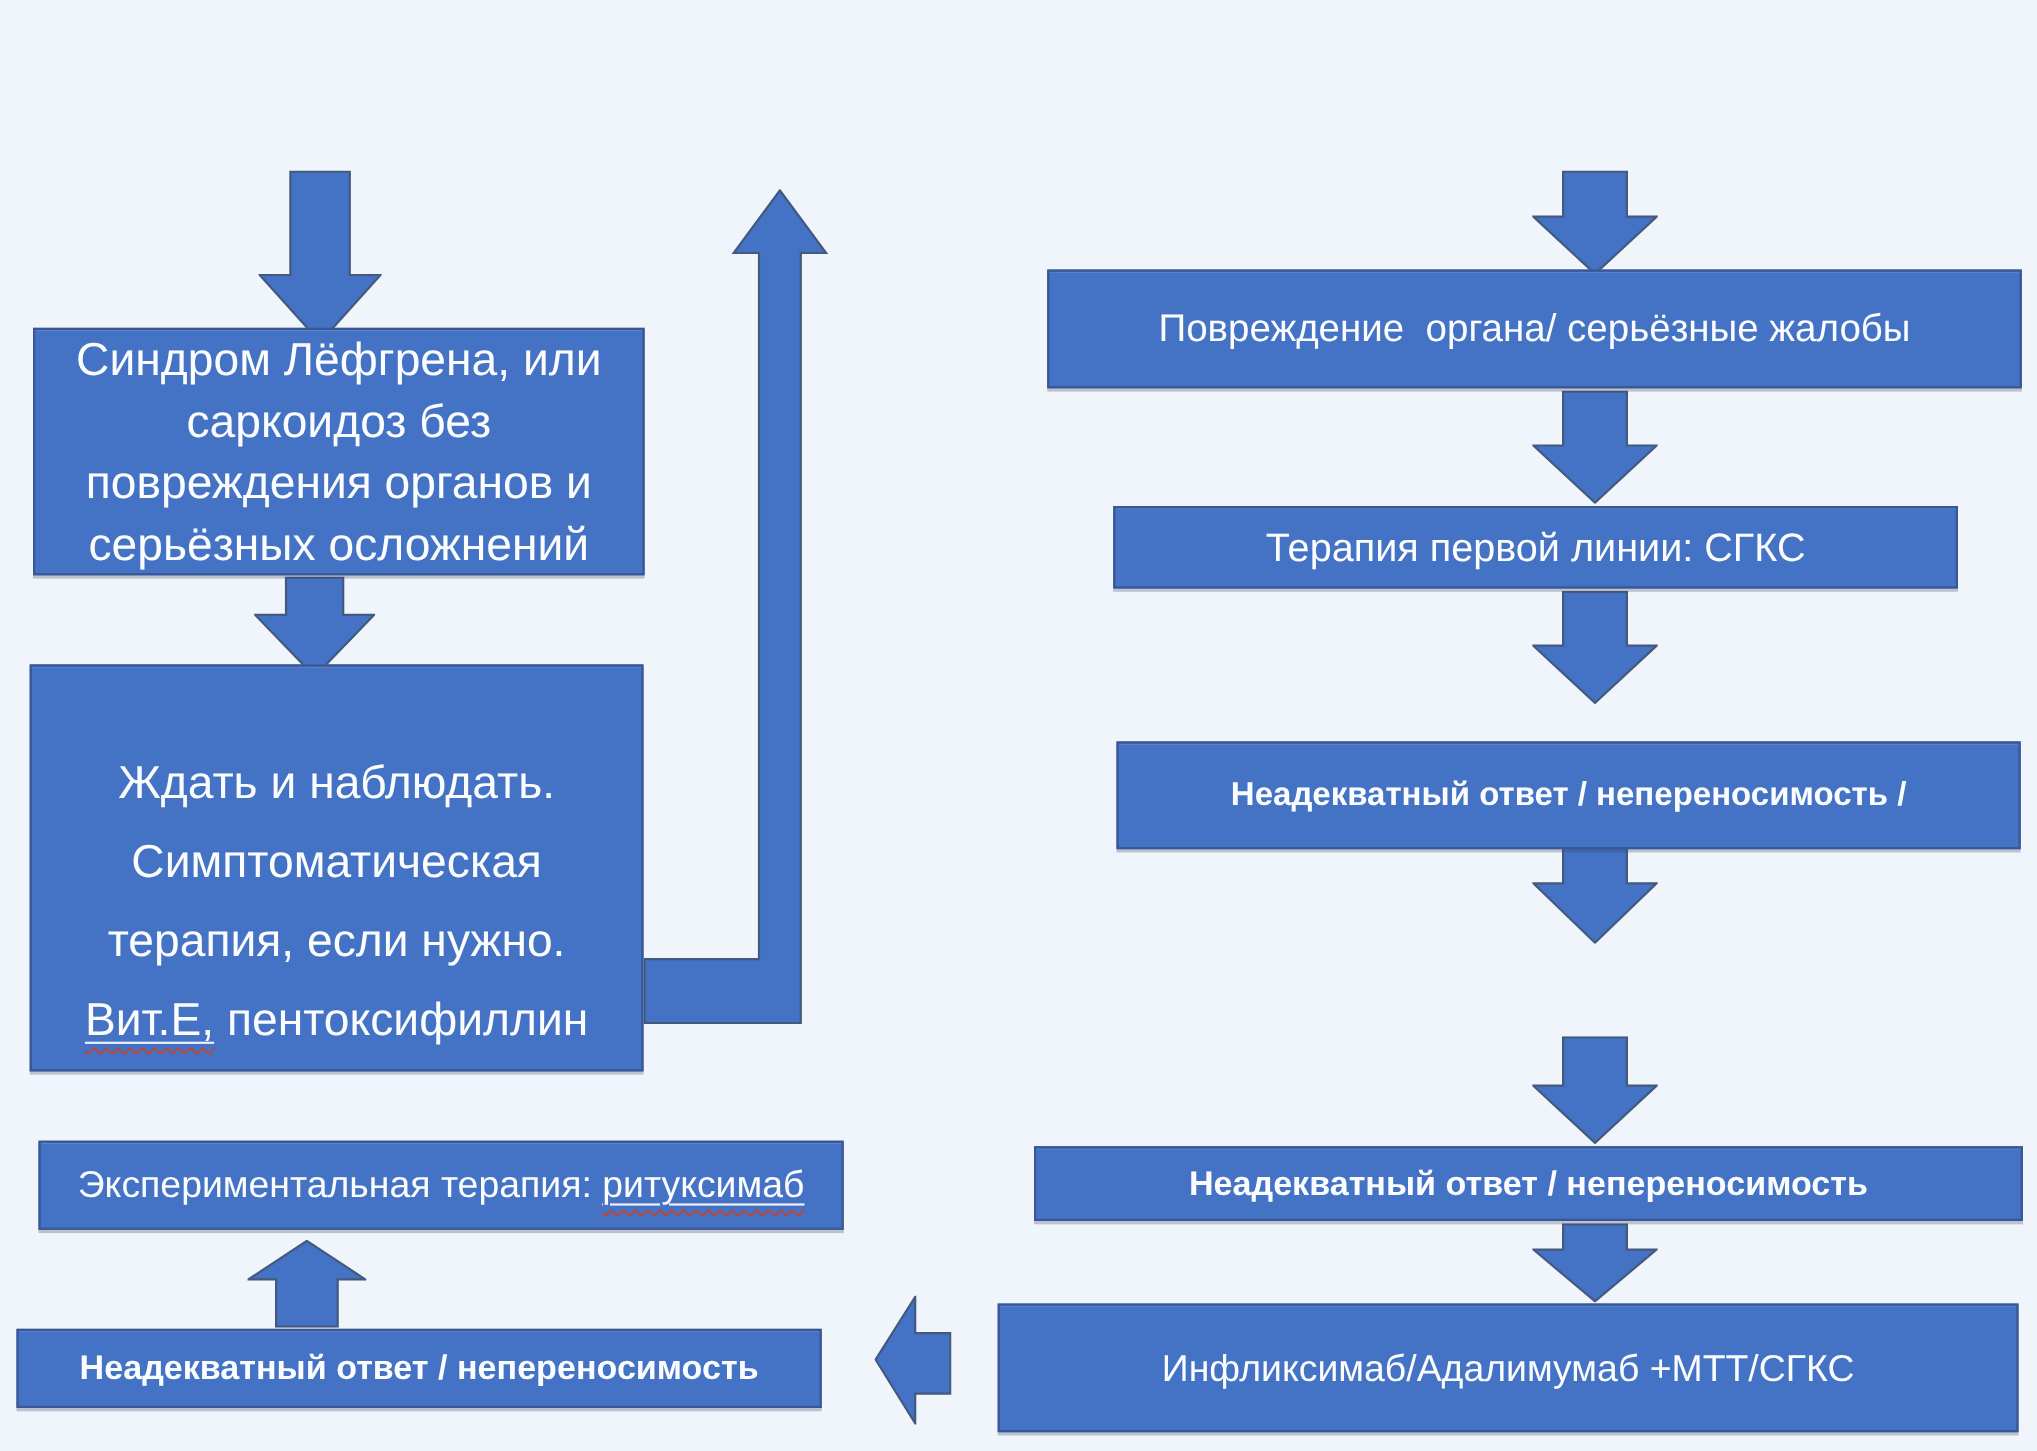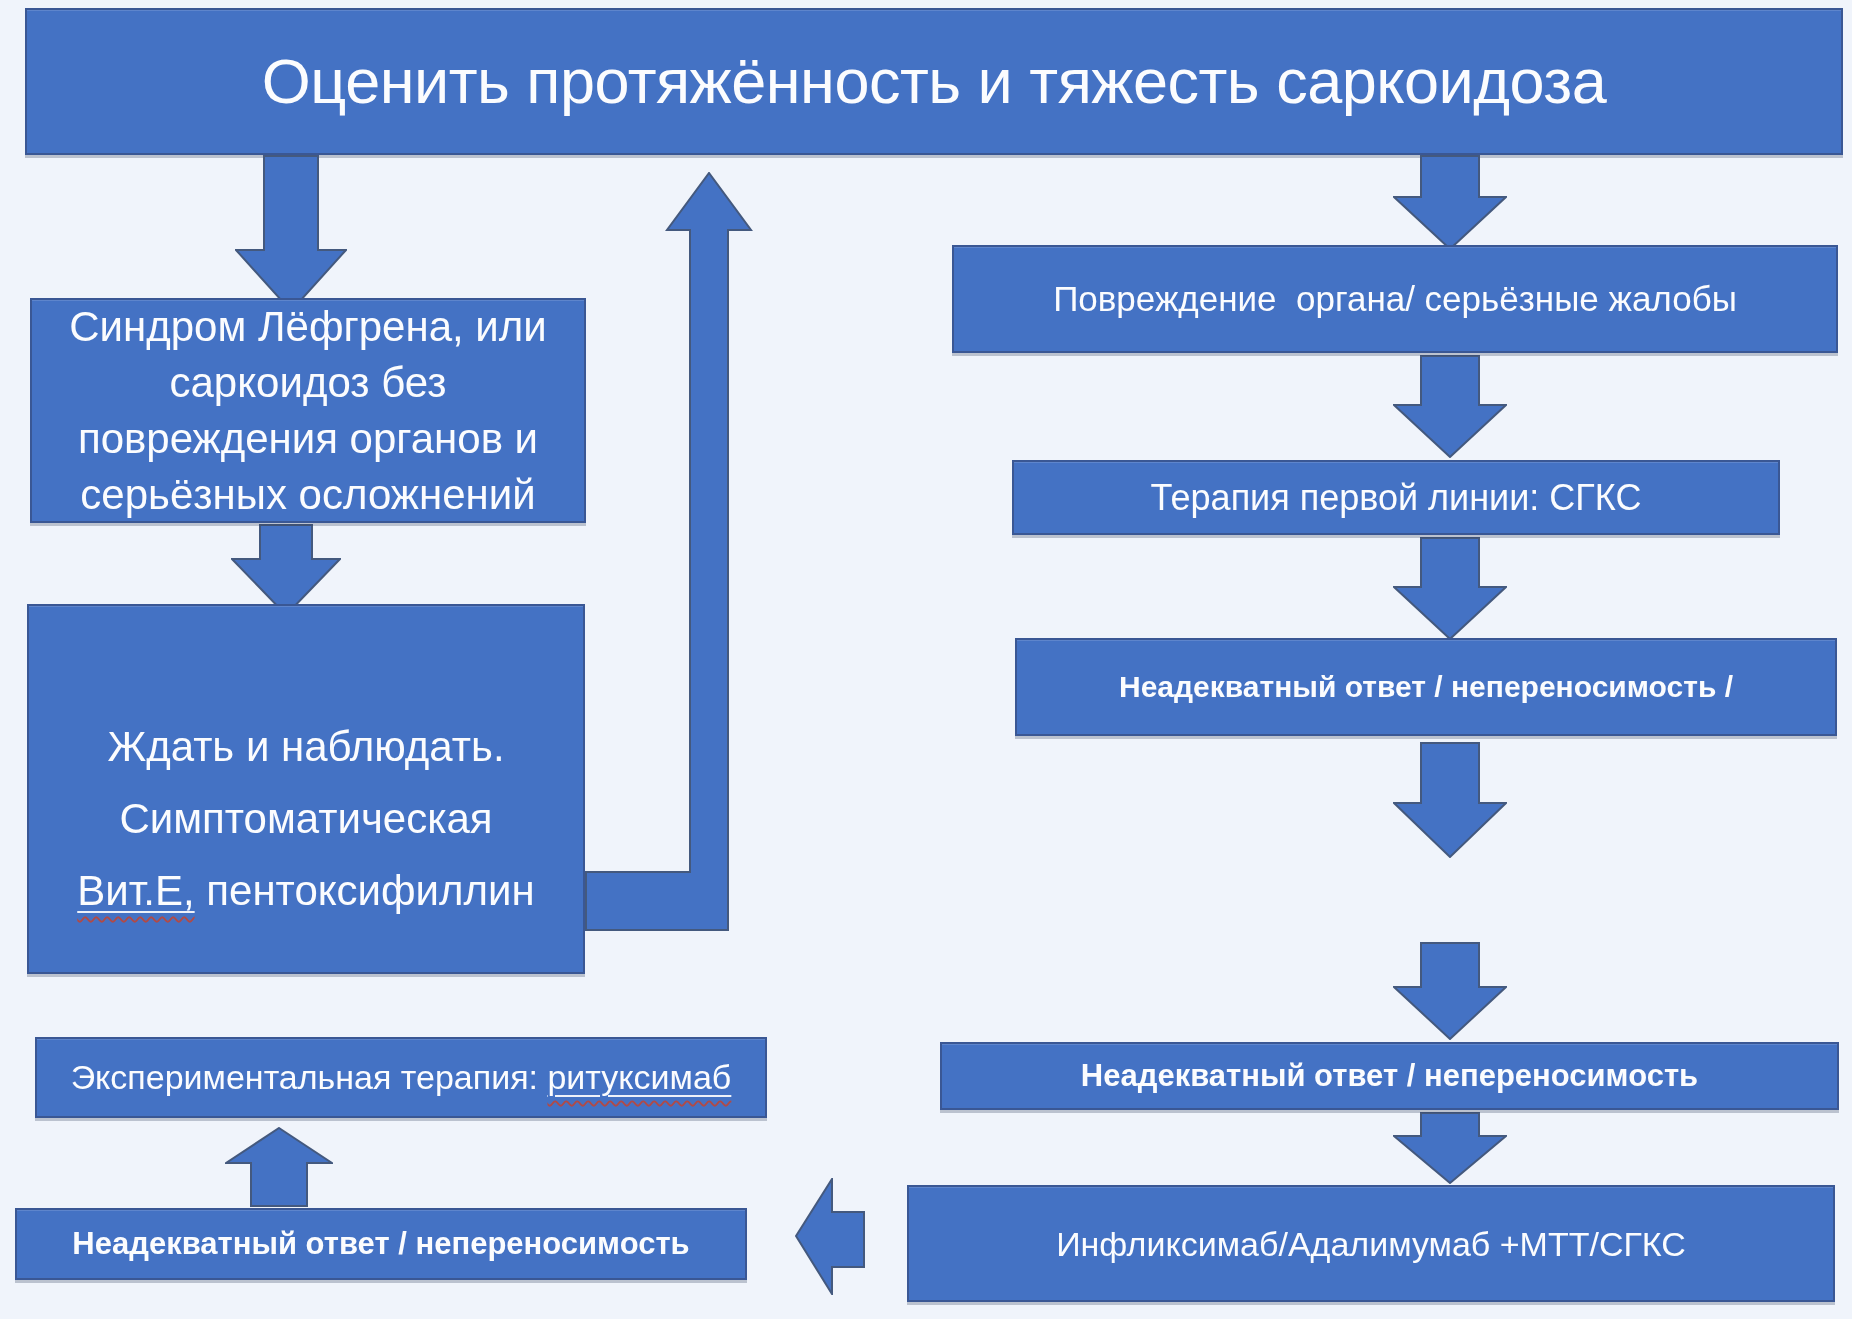--- a/index.html
+++ b/index.html
@@ -45,23 +45,20 @@
   .t36{font-size:36px;}
   .t30b{font-size:30px;font-weight:700;line-height:38px;}
   .t31b{font-size:31px;font-weight:700;}
   .t34d{font-size:34px;line-height:54px;}
 </style>
 </head>
 <body>
 
 <div class="canvas">
 
-  <div class="box" style="left:25px;top:8px;width:1818px;height:147px;">
-    <div class="ln banner-text">Оценить протяжённость и тяжесть саркоидоза</div>
-  </div>
 
   <div class="arrow" style="left:235px;top:155px;">
       <svg width="112" height="157" viewBox="0 0 112 157">
         <path d="M29,1 H83 V95 H111 L56,156 L1,95 H29 Z" fill="var(--fill)" stroke="var(--stroke)" stroke-width="2" stroke-linejoin="miter"></path>
       </svg>
     </div>
 
   <div class="arrow" style="left:231px;top:524px;">
       <svg width="110" height="92" viewBox="0 0 110 92">
         <path d="M29,1 H81 V35 H109 L55,91 L1,35 H29 Z" fill="var(--fill)" stroke="var(--stroke)" stroke-width="2" stroke-linejoin="miter"></path>
@@ -121,40 +118,41 @@
   <div class="box t42" style="left:30px;top:298px;width:556px;height:225px;">
     <div class="ln">Синдром Лёфгрена, или</div>
     <div class="ln">саркоидоз без</div>
     <div class="ln">повреждения органов и</div>
     <div class="ln">серьёзных осложнений</div>
   </div>
 
   <div class="box t41" style="left:27px;top:604px;width:558px;height:370px;padding-top:60px;">
     <div class="ln">Ждать и наблюдать.</div>
     <div class="ln">Симптоматическая</div>
+    <div class="ln">терапия, если нужно.</div>
     <div class="ln"><span class="u"><span class="squig">Вит.Е,</span></span><span> пентоксифиллин</span></div>
   </div>
 
   <div class="box t34" style="left:15px;top:1037px;width:732px;height:81px;">
     <div class="ln"><span>Экспериментальная терапия: </span><span class="u"><span class="squig">ритуксимаб</span></span></div>
   </div>
 
   <div class="box t31b" style="left:15px;top:1208px;width:732px;height:72px;">
     <div class="ln">Неадекватный ответ / непереносимость</div>
   </div>
 
   <div class="box t35" style="left:952px;top:245px;width:886px;height:108px;align-items:center;">
     <div class="ln">Повреждение &nbsp;органа/ серьёзные жалобы</div>
   </div>
 
   <div class="box t36" style="left:1012px;top:460px;width:768px;height:75px;">
     <div class="ln">Терапия первой линии: СГКС</div>
   </div>
 
-  <div class="box t30b" style="left:1015px;top:638px;width:822px;height:98px;">
+  <div class="box t30b" style="left:1015px;top:674px;width:822px;height:98px;">
     <div class="ln">Неадекватный ответ / непереносимость /</div>
   </div>
 
 
   <div class="box t31b" style="left:940px;top:1042px;width:899px;height:68px;">
     <div class="ln">Неадекватный ответ / непереносимость</div>
   </div>
 
   <div class="box t34d" style="left:907px;top:1185px;width:928px;height:117px;">
     <div class="ln">Инфликсимаб/Адалимумаб +МТТ/СГКС</div>

